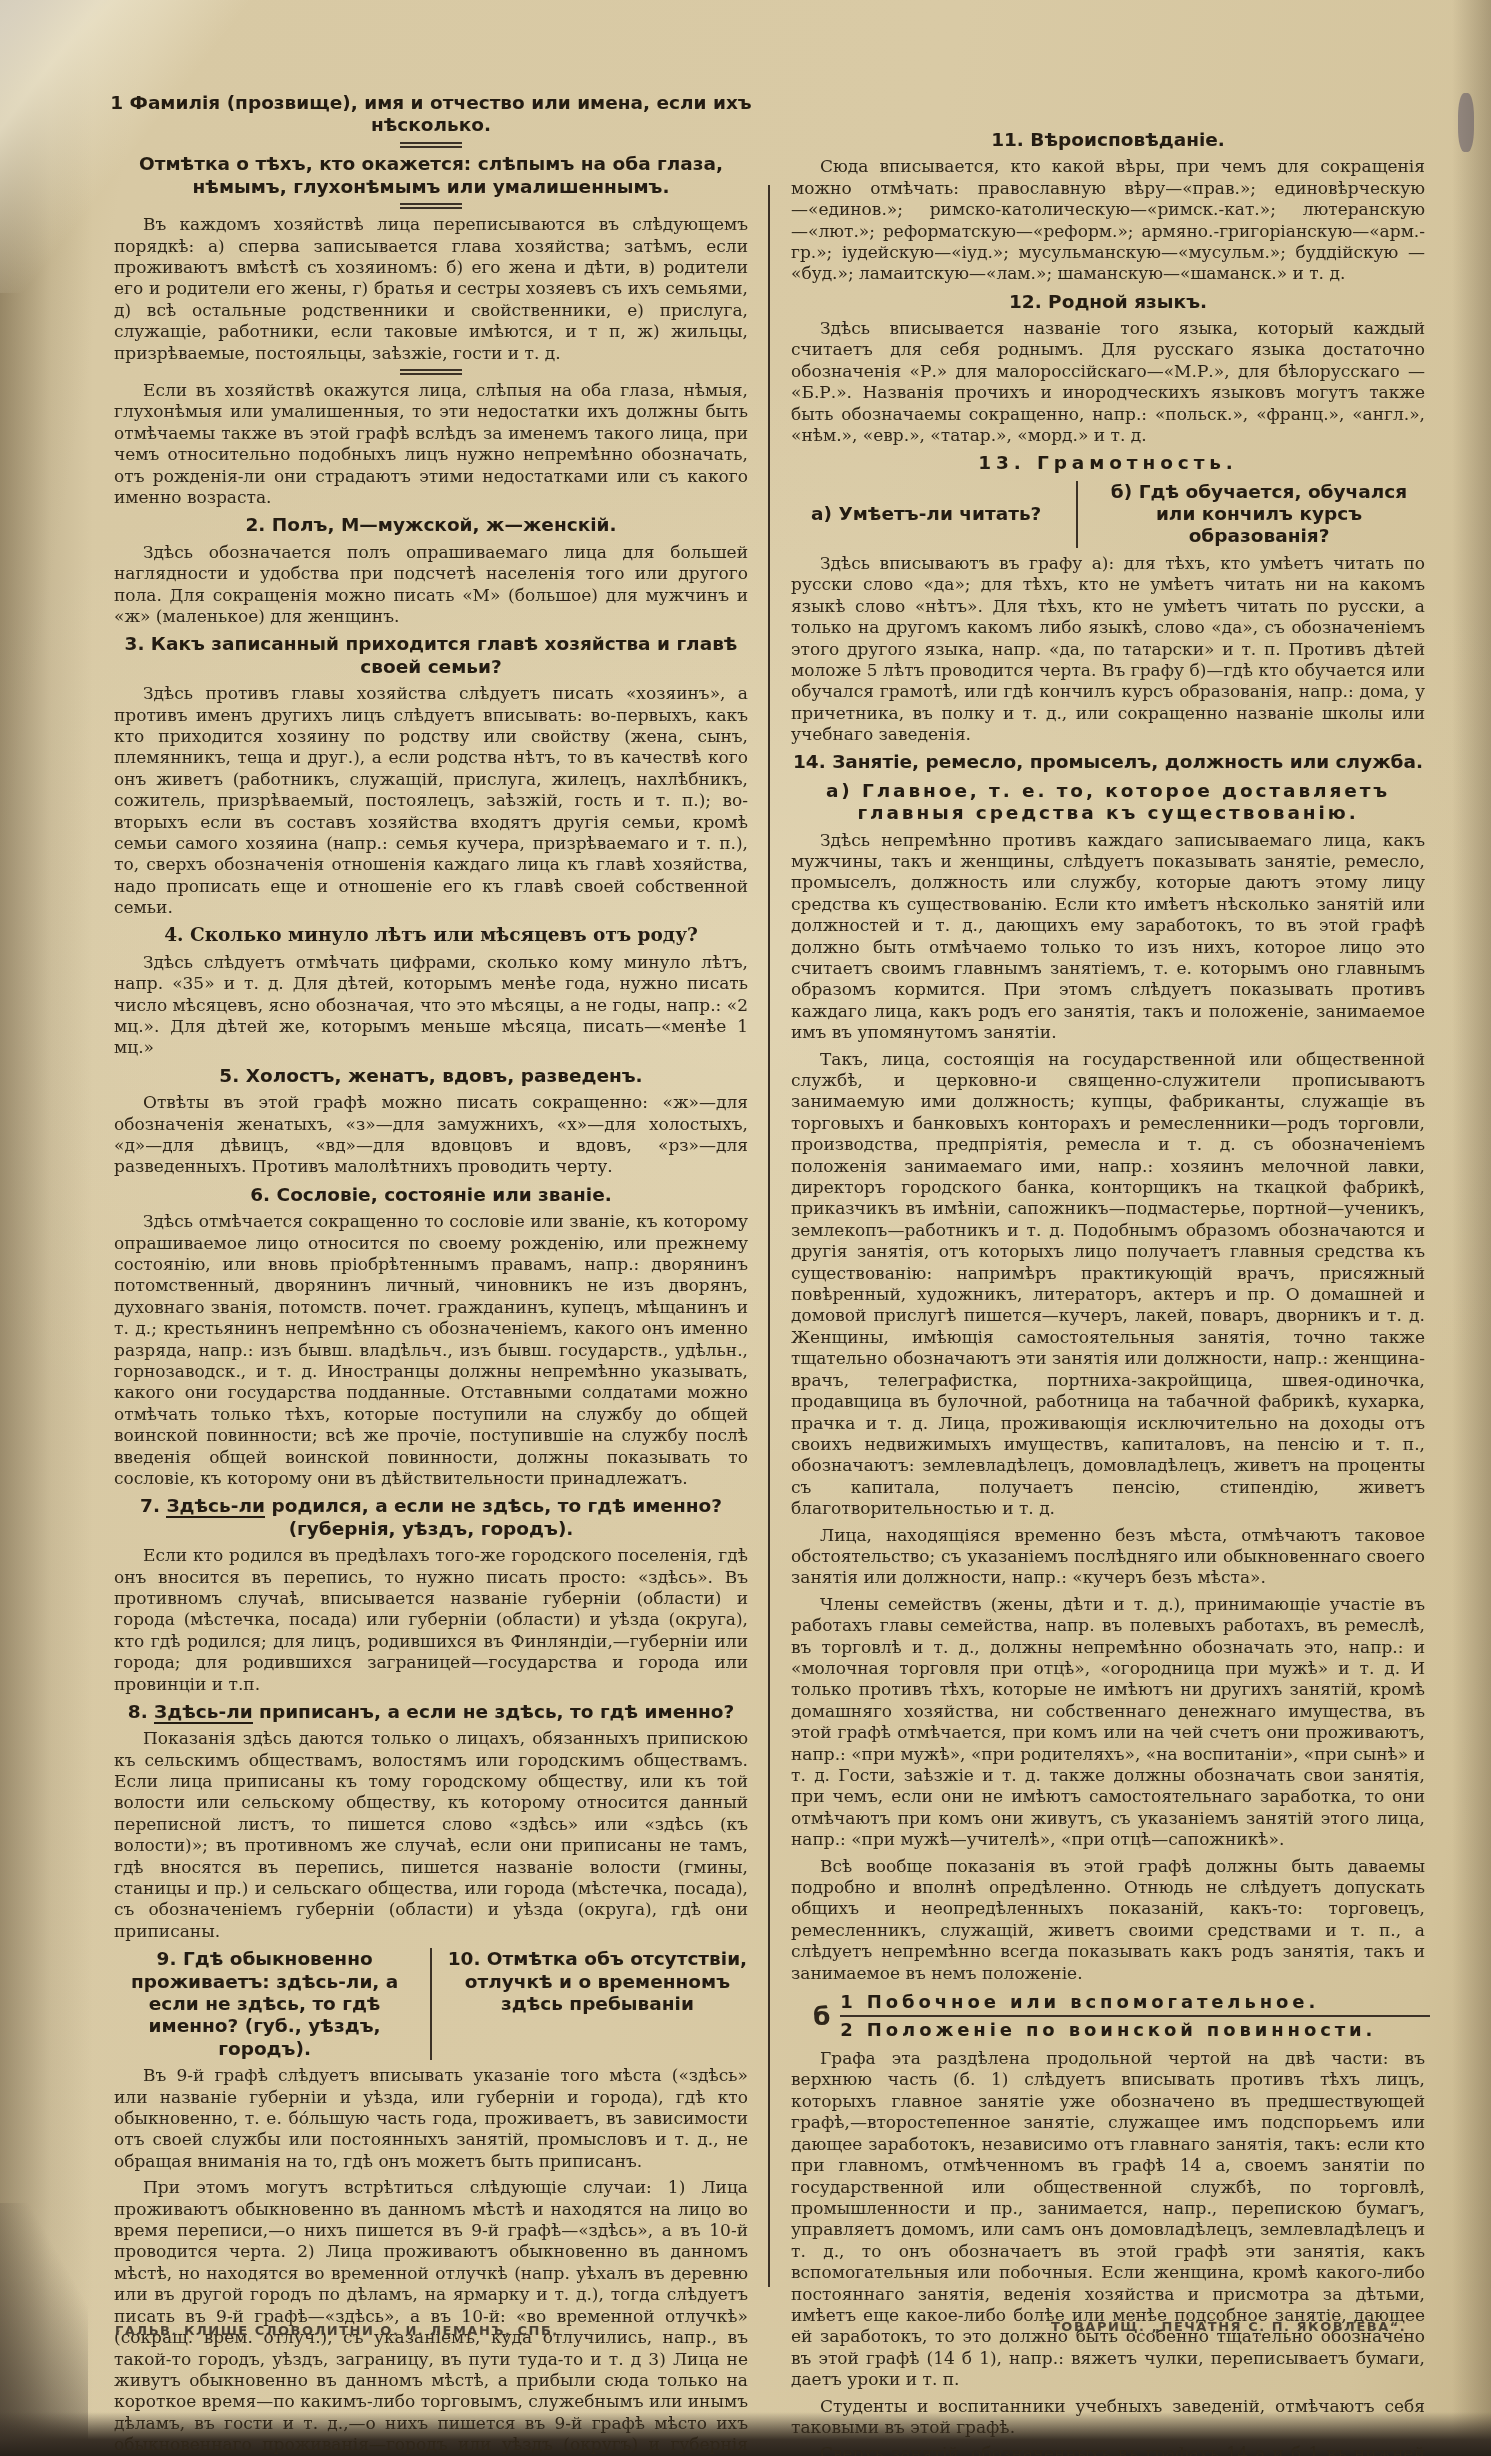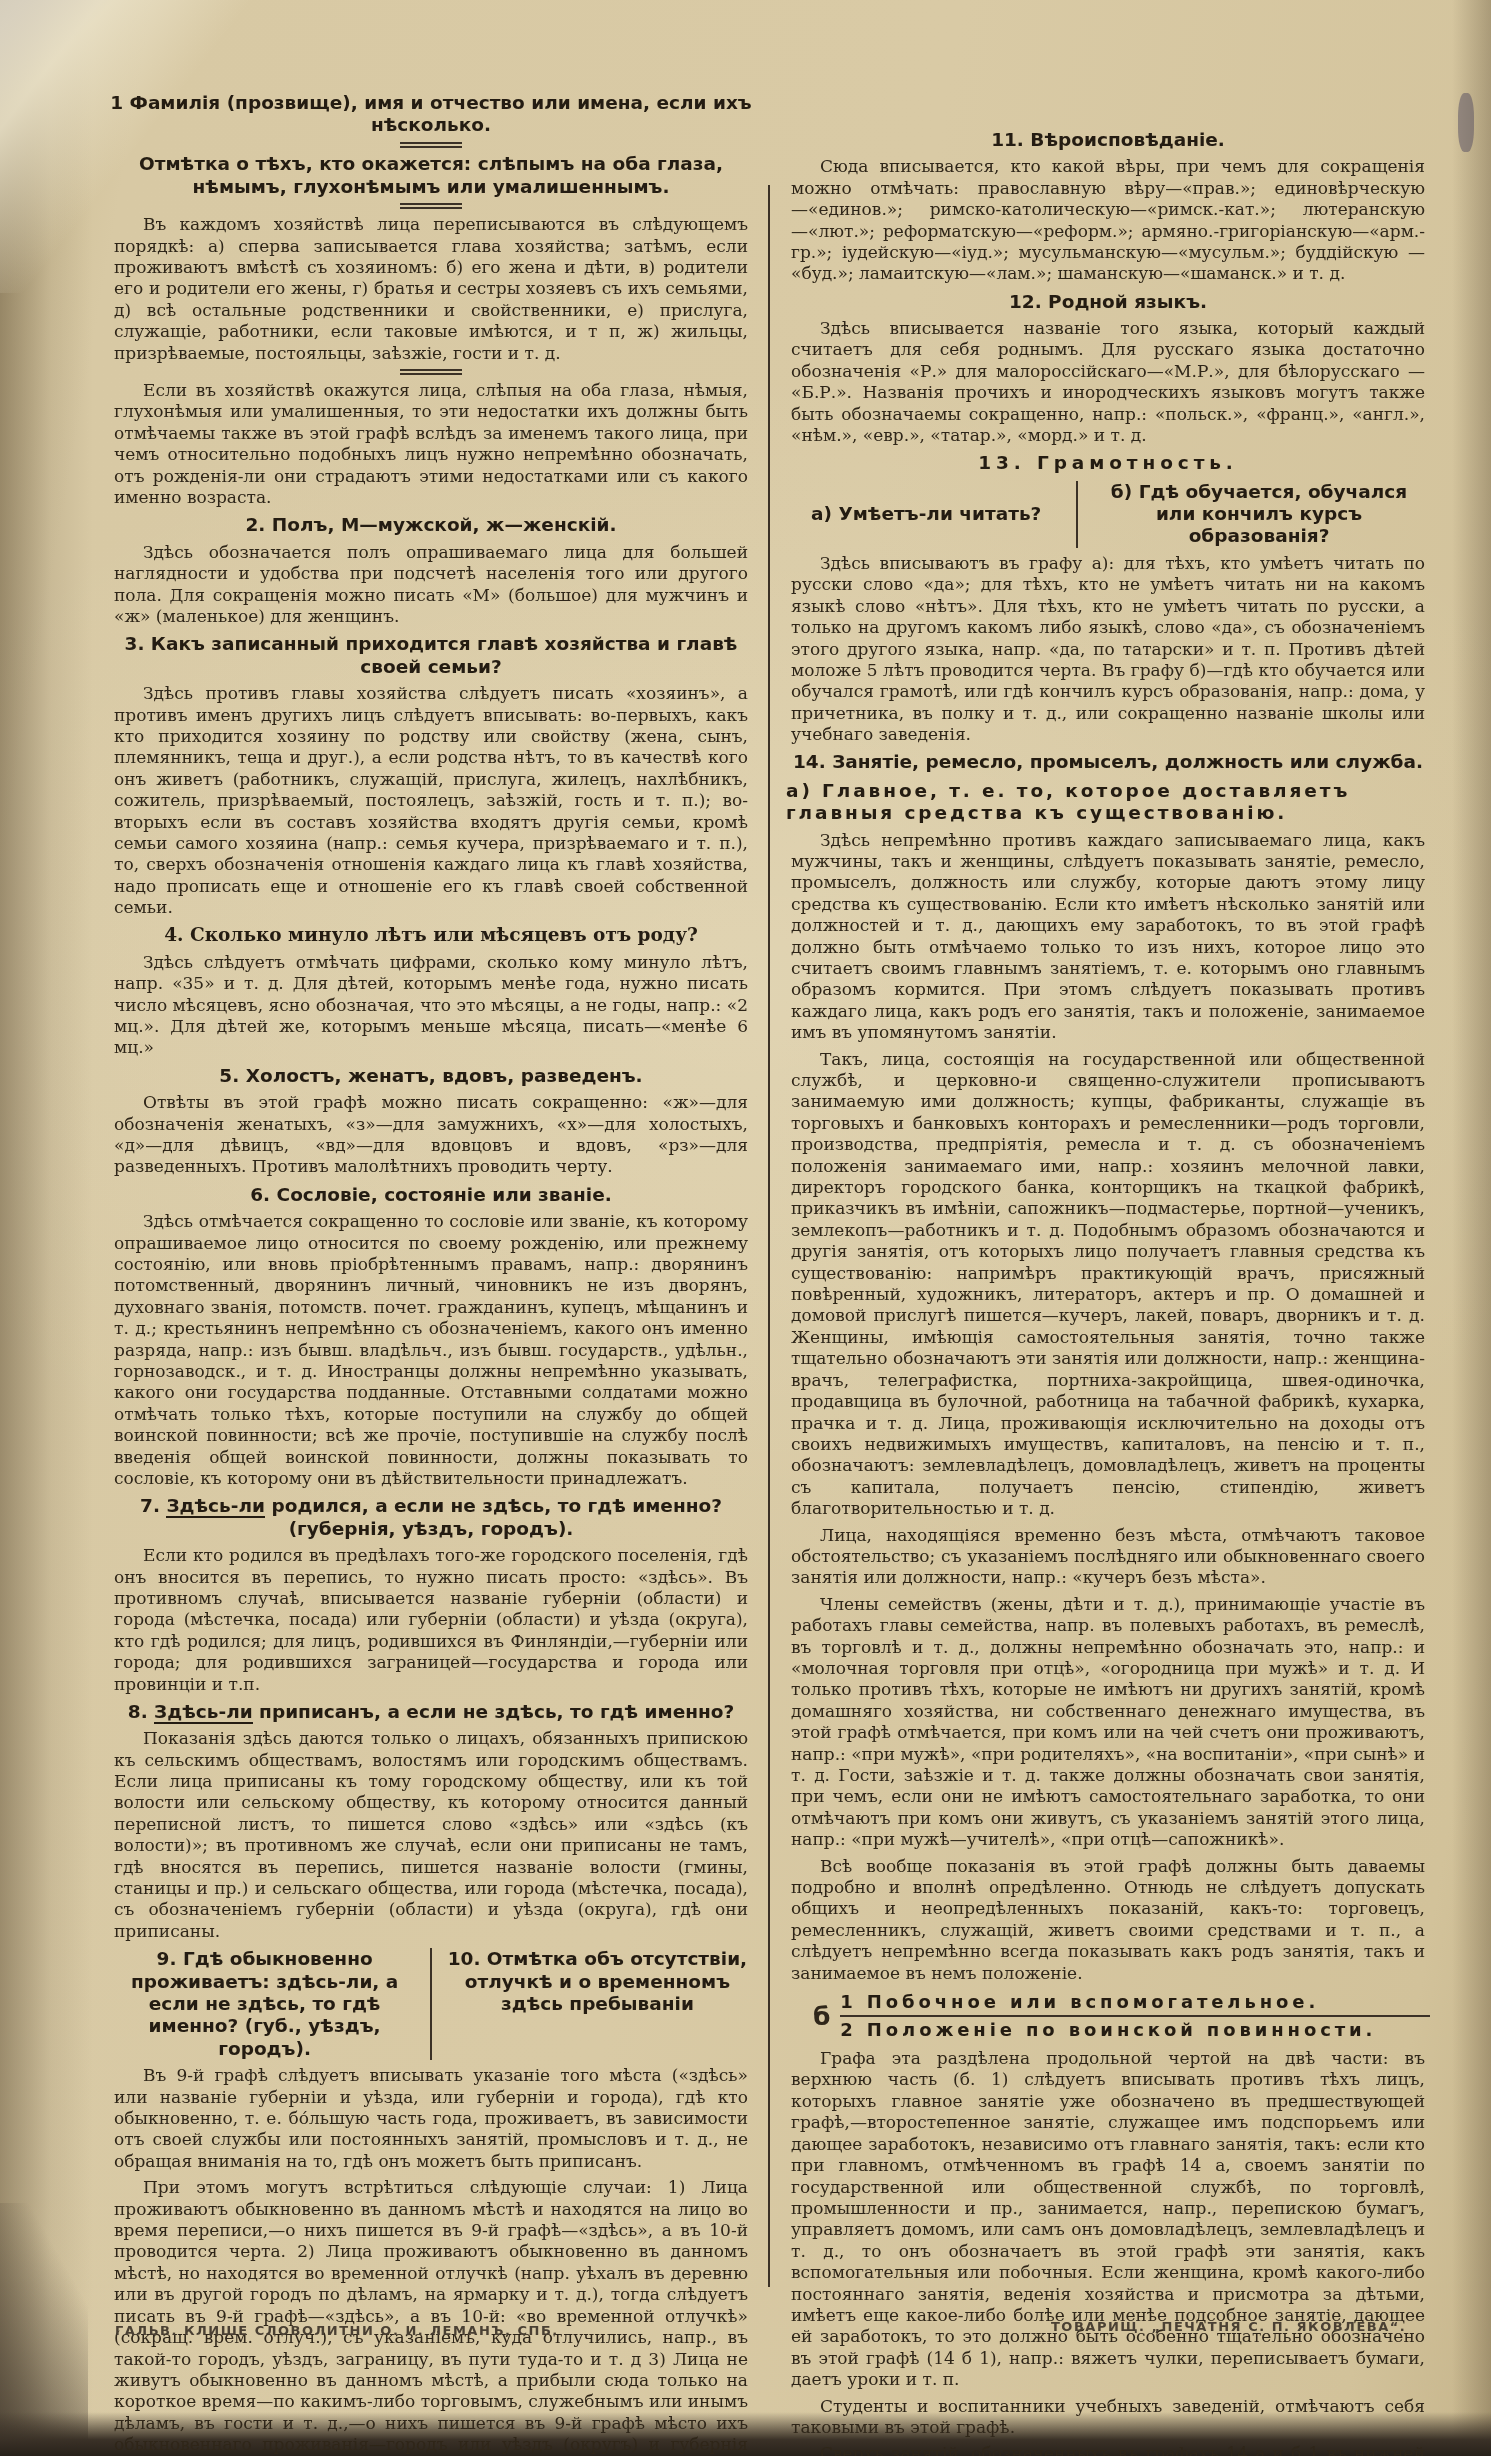--- a/index.html
+++ b/index.html
@@ -82,21 +82,21 @@
     <div class="rule-sm"></div>
     <p>Если въ хозяйствѣ окажутся лица, слѣпыя на оба глаза, нѣмыя, глухонѣмыя или умалишенныя, то эти недостатки ихъ должны быть отмѣчаемы также въ этой графѣ вслѣдъ за именемъ такого лица, при чемъ относительно подобныхъ лицъ нужно непремѣнно обозначать, отъ рожденія-ли они страдаютъ этими недостатками или съ какого именно возраста.</p>
 
     <div class="h">2. Полъ, М—мужской, ж—женскій.</div>
     <p>Здѣсь обозначается полъ опрашиваемаго лица для большей наглядности и удобства при подсчетѣ населенія того или другого пола. Для сокращенія можно писать «М» (большое) для мужчинъ и «ж» (маленькое) для женщинъ.</p>
 
     <div class="h">3. Какъ записанный приходится главѣ хозяйства и главѣ своей семьи?</div>
     <p>Здѣсь противъ главы хозяйства слѣдуетъ писать «хозяинъ», а противъ именъ другихъ лицъ слѣдуетъ вписывать: во-первыхъ, какъ кто приходится хозяину по родству или свойству (жена, сынъ, племянникъ, теща и друг.), а если родства нѣтъ, то въ качествѣ кого онъ живетъ (работникъ, служащій, прислуга, жилецъ, нахлѣбникъ, сожитель, призрѣваемый, постоялецъ, заѣзжій, гость и т. п.); во-вторыхъ если въ составъ хозяйства входятъ другія семьи, кромѣ семьи самого хозяина (напр.: семья кучера, призрѣваемаго и т. п.), то, сверхъ обозначенія отношенія каждаго лица къ главѣ хозяйства, надо прописать еще и отношеніе его къ главѣ своей собственной семьи.</p>
 
     <div class="h hserif">4. Сколько минуло лѣтъ или мѣсяцевъ отъ роду?</div>
-    <p>Здѣсь слѣдуетъ отмѣчать цифрами, сколько кому минуло лѣтъ, напр. «35» и т. д. Для дѣтей, которымъ менѣе года, нужно писать число мѣсяцевъ, ясно обозначая, что это мѣсяцы, а не годы, напр.: «2 мц.». Для дѣтей же, которымъ меньше мѣсяца, писать—«менѣе 6 мц.»</p>
+    <p>Здѣсь слѣдуетъ отмѣчать цифрами, сколько кому минуло лѣтъ, напр. «35» и т. д. Для дѣтей, которымъ менѣе года, нужно писать число мѣсяцевъ, ясно обозначая, что это мѣсяцы, а не годы, напр.: «2 мц.». Для дѣтей же, которымъ меньше мѣсяца, писать—«менѣе 1 мц.»</p>
 
     <div class="h">5. Холостъ, женатъ, вдовъ, разведенъ.</div>
     <p>Отвѣты въ этой графѣ можно писать сокращенно: «ж»—для обозначенія женатыхъ, «з»—для замужнихъ, «х»—для холостыхъ, «д»—для дѣвицъ, «вд»—для вдовцовъ и вдовъ, «рз»—для разведенныхъ. Противъ малолѣтнихъ проводить черту.</p>
 
     <div class="h">6. Сословіе, состояніе или званіе.</div>
     <p>Здѣсь отмѣчается сокращенно то сословіе или званіе, къ которому опрашиваемое лицо относится по своему рожденію, или прежнему состоянію, или вновь пріобрѣтеннымъ правамъ, напр.: дворянинъ потомственный, дворянинъ личный, чиновникъ не изъ дворянъ, духовнаго званія, потомств. почет. гражданинъ, купецъ, мѣщанинъ и т. д.; крестьянинъ непремѣнно съ обозначеніемъ, какого онъ именно разряда, напр.: изъ бывш. владѣльч., изъ бывш. государств., удѣльн., горнозаводск., и т. д. Иностранцы должны непремѣнно указывать, какого они государства подданные. Отставными солдатами можно отмѣчать только тѣхъ, которые поступили на службу до общей воинской повинности; всѣ же прочіе, поступившіе на службу послѣ введенія общей воинской повинности, должны показывать то сословіе, къ которому они въ дѣйствительности принадлежатъ.</p>
 
     <div class="h"><span>7. </span><span class="u">Здѣсь-ли</span><span> родился, а если не здѣсь, то гдѣ именно? (губернія, уѣздъ, городъ).</span></div>
     <p>Если кто родился въ предѣлахъ того-же городского поселенія, гдѣ онъ вносится въ перепись, то нужно писать просто: «здѣсь». Въ противномъ случаѣ, вписывается названіе губерніи (области) и города (мѣстечка, посада) или губерніи (области) и уѣзда (округа), кто гдѣ родился; для лицъ, родившихся въ Финляндіи,—губерніи или города; для родившихся заграницей—государства и города или провинціи и т.п.</p>
 
@@ -121,21 +121,21 @@
 
     <div class="h sp1">13. Грамотность.</div>
     <div class="twocol">
       <div class="cell h" style="flex:0.82;align-self:center;">а) Умѣетъ-ли читать?</div>
       <div class="vdiv"></div>
       <div class="cell h">б) Гдѣ обучается, обучался или кончилъ курсъ образованія?</div>
     </div>
     <p>Здѣсь вписываютъ въ графу а): для тѣхъ, кто умѣетъ читать по русски слово «да»; для тѣхъ, кто не умѣетъ читать ни на какомъ языкѣ слово «нѣтъ». Для тѣхъ, кто не умѣетъ читать по русски, а только на другомъ какомъ либо языкѣ, слово «да», съ обозначеніемъ этого другого языка, напр. «да, по татарски» и т. п. Противъ дѣтей моложе 5 лѣтъ проводится черта. Въ графу б)—гдѣ кто обучается или обучался грамотѣ, или гдѣ кончилъ курсъ образованія, напр.: дома, у причетника, въ полку и т. д., или сокращенно названіе школы или учебнаго заведенія.</p>
 
     <div class="h">14. Занятіе, ремесло, промыселъ, должность или служба.</div>
-    <div class="h sp2" style="text-align:left;">а) Главное, т. е. то, которое доставляетъ главныя средства къ существованію.</div>
+    <div class="h sp2" style="text-align:center;">а) Главное, т. е. то, которое доставляетъ главныя средства къ существованію.</div>
     <p>Здѣсь непремѣнно противъ каждаго записываемаго лица, какъ мужчины, такъ и женщины, слѣдуетъ показывать занятіе, ремесло, промыселъ, должность или службу, которые даютъ этому лицу средства къ существованію. Если кто имѣетъ нѣсколько занятій или должностей и т. д., дающихъ ему заработокъ, то въ этой графѣ должно быть отмѣчаемо только то изъ нихъ, которое лицо это считаетъ своимъ главнымъ занятіемъ, т. е. которымъ оно главнымъ образомъ кормится. При этомъ слѣдуетъ показывать противъ каждаго лица, какъ родъ его занятія, такъ и положеніе, занимаемое имъ въ упомянутомъ занятіи.</p>
     <p>Такъ, лица, состоящія на государственной или общественной службѣ, и церковно-и священно-служители прописываютъ занимаемую ими должность; купцы, фабриканты, служащіе въ торговыхъ и банковыхъ конторахъ и ремесленники—родъ торговли, производства, предпріятія, ремесла и т. д. съ обозначеніемъ положенія занимаемаго ими, напр.: хозяинъ мелочной лавки, директоръ городского банка, конторщикъ на ткацкой фабрикѣ, приказчикъ въ имѣніи, сапожникъ—подмастерье, портной—ученикъ, землекопъ—работникъ и т. д. Подобнымъ образомъ обозначаются и другія занятія, отъ которыхъ лицо получаетъ главныя средства къ существованію: напримѣръ практикующій врачъ, присяжный повѣренный, художникъ, литераторъ, актеръ и пр. О домашней и домовой прислугѣ пишется—кучеръ, лакей, поваръ, дворникъ и т. д. Женщины, имѣющія самостоятельныя занятія, точно также тщательно обозначаютъ эти занятія или должности, напр.: женщина-врачъ, телеграфистка, портниха-закройщица, швея-одиночка, продавщица въ булочной, работница на табачной фабрикѣ, кухарка, прачка и т. д. Лица, проживающія исключительно на доходы отъ своихъ недвижимыхъ имуществъ, капиталовъ, на пенсію и т. п., обозначаютъ: землевладѣлецъ, домовладѣлецъ, живетъ на проценты съ капитала, получаетъ пенсію, стипендію, живетъ благотворительностью и т. д.</p>
     <p>Лица, находящіяся временно безъ мѣста, отмѣчаютъ таковое обстоятельство; съ указаніемъ послѣдняго или обыкновеннаго своего занятія или должности, напр.: «кучеръ безъ мѣста».</p>
     <p>Члены семействъ (жены, дѣти и т. д.), принимающіе участіе въ работахъ главы семейства, напр. въ полевыхъ работахъ, въ ремеслѣ, въ торговлѣ и т. д., должны непремѣнно обозначать это, напр.: и «молочная торговля при отцѣ», «огородница при мужѣ» и т. д. И только противъ тѣхъ, которые не имѣютъ ни другихъ занятій, кромѣ домашняго хозяйства, ни собственнаго денежнаго имущества, въ этой графѣ отмѣчается, при комъ или на чей счетъ они проживаютъ, напр.: «при мужѣ», «при родителяхъ», «на воспитаніи», «при сынѣ» и т. д. Гости, заѣзжіе и т. д. также должны обозначать свои занятія, при чемъ, если они не имѣютъ самостоятельнаго заработка, то они отмѣчаютъ при комъ они живутъ, съ указаніемъ занятій этого лица, напр.: «при мужѣ—учителѣ», «при отцѣ—сапожникѣ».</p>
     <p>Всѣ вообще показанія въ этой графѣ должны быть даваемы подробно и вполнѣ опредѣленно. Отнюдь не слѣдуетъ допускать общихъ и неопредѣленныхъ показаній, какъ-то: торговецъ, ремесленникъ, служащій, живетъ своими средствами и т. п., а слѣдуетъ непремѣнно всегда показывать какъ родъ занятія, такъ и занимаемое въ немъ положеніе.</p>
 
     <div class="bblock">
       <div class="bletter">б</div>
       <div class="rows">
         <div class="row row1">1 Побочное или вспомогательное.</div>

